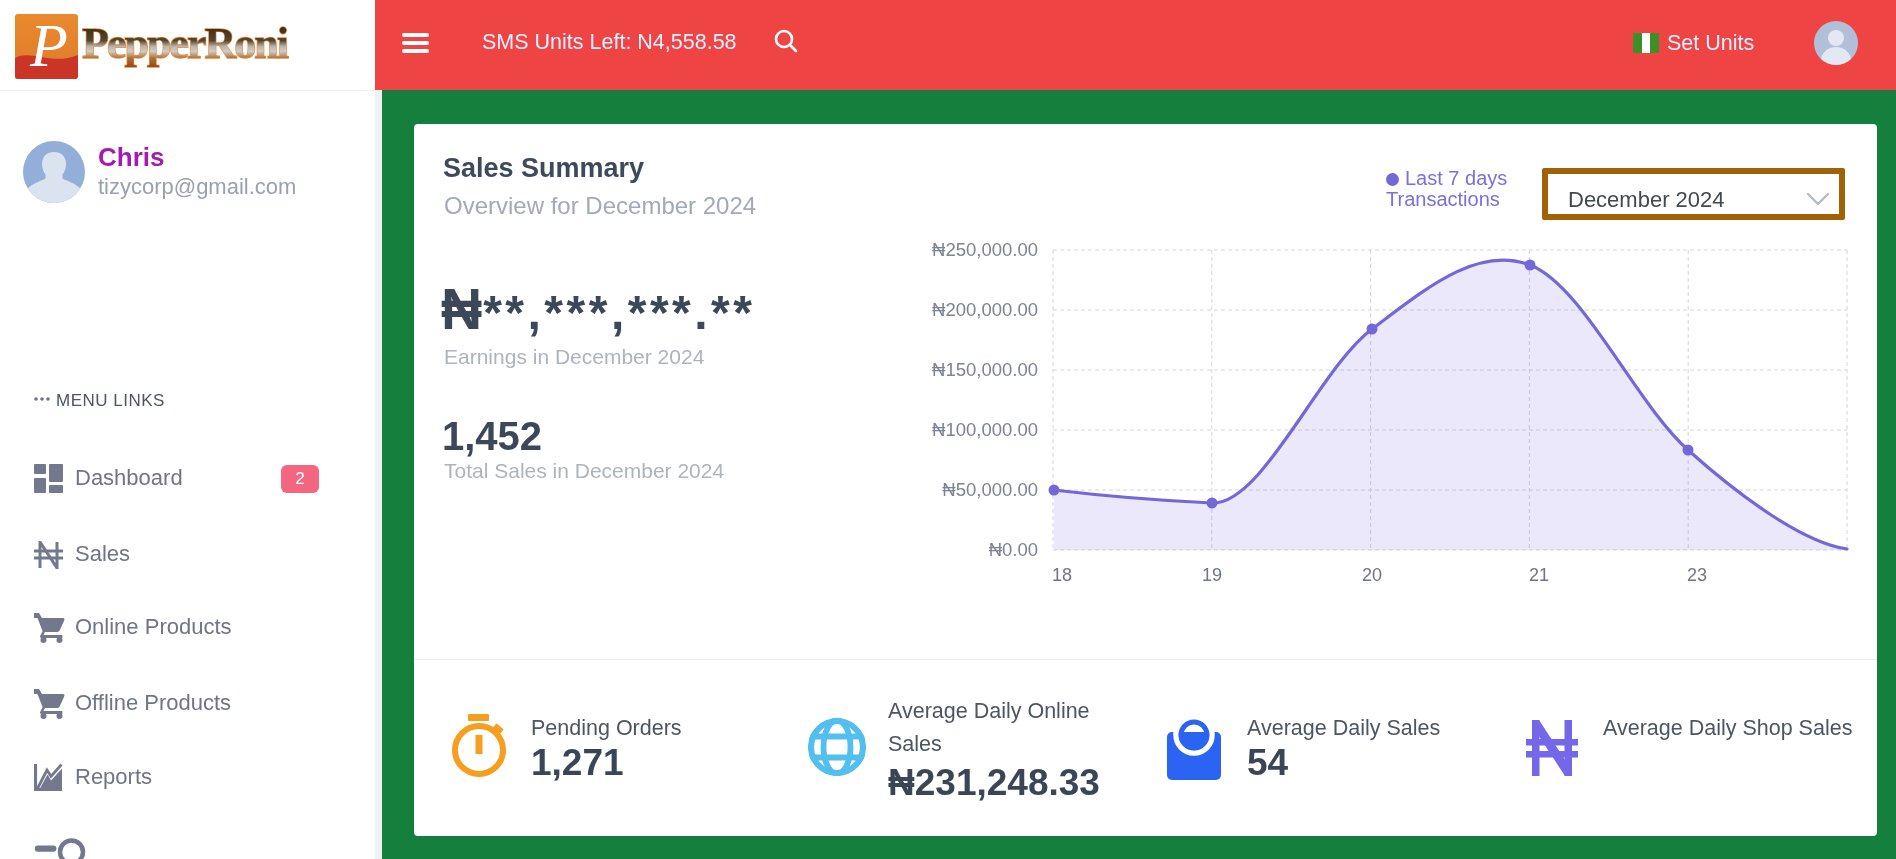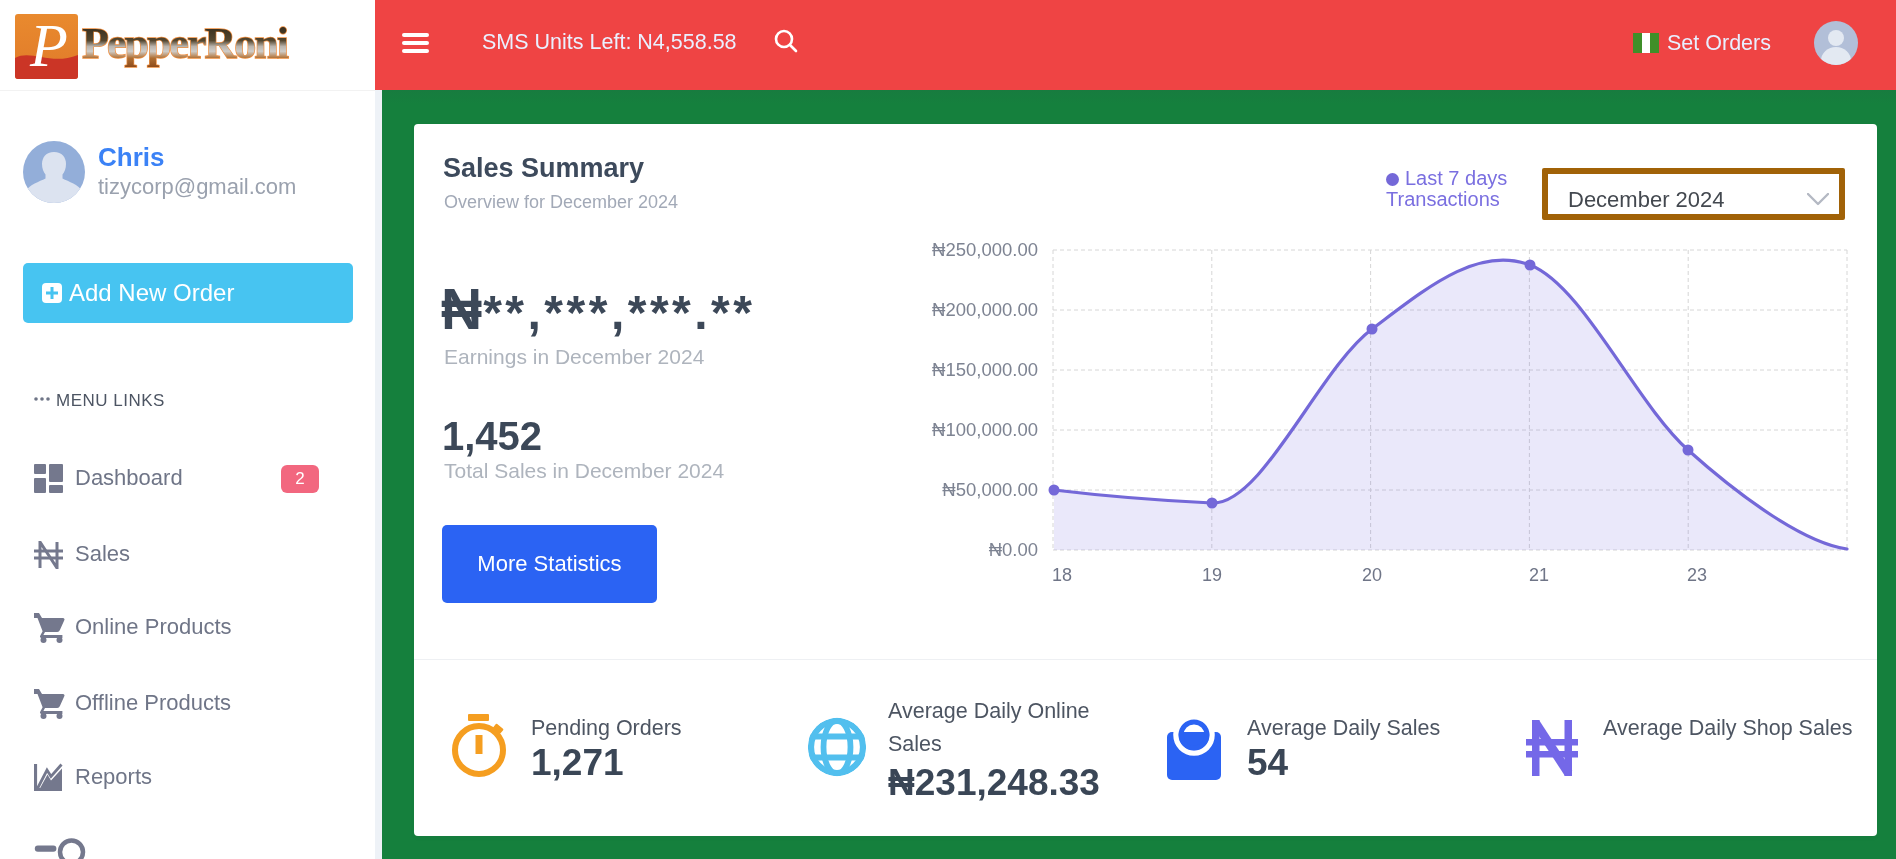--- a/index.html
+++ b/index.html
@@ -14,41 +14,41 @@
   .bar { position:absolute; width:27px; height:4px; background:#fff; border-radius:2px; }
   #sms { position:absolute; left:107px; top:30px; font-size:21.5px; color:#eaf0ff; }
   #setbranch { position:absolute; left:1292px; top:31px; font-size:21.5px; color:#e8efff; }
   
   #content { position:absolute; left:382px; top:90px; width:1668px; height:769px; background:#15803d; }
   #content:before { content:""; position:absolute; left:0; top:0; width:100%; height:14px;
     background:linear-gradient(to bottom, rgba(60,70,90,0.07), rgba(60,70,90,0)); }
   #card { position:absolute; left:32px; top:34px; width:1463px; height:712px; background:#fff;
           border-radius:4px; box-shadow:0 2px 4px rgba(50,58,70,.06); }
   .h1 { position:absolute; left:29px; top:29px; font-size:27px; font-weight:bold; color:#3d4a5c; }
-  .sub { position:absolute; left:30px; top:68px; font-size:18px; color:#a2a9b7; }
+  .sub { position:absolute; left:30px; top:68px; font-size:24px; color:#a2a9b7; }
   #masked { position:absolute; left:27px; top:152px; font-size:48px; font-weight:bold; color:#3c4858;
             letter-spacing:3.5px; white-space:nowrap; }
   #masked .nbig { font-size:57px; letter-spacing:0; margin-right:1px; }
   #earnlbl { position:absolute; left:30px; top:221px; font-size:21px; color:#aeb4bd; }
   #totnum { position:absolute; left:28px; top:290px; font-size:40px; font-weight:bold; color:#3c4858; }
   #totlbl { position:absolute; left:30px; top:335px; font-size:21px; color:#aeb4bd; }
   #morebtn { position:absolute; left:28px; top:401px; width:215px; height:78px; background:#2b63f3;
              border-radius:5px; color:#fff; font-size:22px; text-align:center; line-height:78px; }
   #legend { position:absolute; left:972px; top:44px; width:130px; font-size:20px; color:#7a6fe0; line-height:21px; }
   #legend .dot { display:inline-block; width:13px; height:13px; border-radius:50%; background:#7468d8;
                  margin-right:6px; vertical-align:-1px; }
   #seldate { position:absolute; left:1128px; top:44px; width:303px; height:52px; background:#fff;
              border:6px solid #a16207; border-radius:2px; }
   #seldate .txt { position:absolute; left:20px; top:13px; font-size:22px; color:#43484f; }
   #divider { position:absolute; left:0px; top:535px; width:1463px; height:1px; background:#eef0f3; }
   
   .stitle { position:absolute; font-size:21.5px; color:#4d5562; }
   .sval { position:absolute; font-size:37px; font-weight:bold; color:#3a4656; }
   
-  #uname { position:absolute; left:98px; top:142px; font-size:26px; font-weight:bold; color:#3b82f6; }
+  #uname { position:absolute; left:98px; top:142px; font-size:26px; font-weight:bold; color:#a21caf; }
   #uemail { position:absolute; left:98px; top:174px; font-size:22px; color:#9aa1ae; }
   #addbtn { position:absolute; left:23px; top:263px; width:330px; height:60px; background:#47c4f1;
             border-radius:5px; color:#fff; font-size:24px; line-height:60px; }
   #menulabel { position:absolute; left:56px; top:391px; font-size:17px; color:#4d5563; letter-spacing:0.5px; }
   .mitem { position:absolute; left:75px; font-size:22px; color:#6f7587; }
   .micon { position:absolute; left:34px; }
   #badge2 { position:absolute; left:281px; top:465px; width:38px; height:28px; background:#f2677f;
             border-radius:6px; color:#fff; font-size:17px; text-align:center; line-height:28px; }
 </style>
 </head>
@@ -61,21 +61,21 @@
   <div id="sms">SMS Units Left: N4,558.58</div>
   <svg class="abs" style="left:398px; top:28px;" width="26" height="26" viewBox="0 0 26 26">
     <circle cx="11" cy="11" r="8" fill="none" stroke="#fff" stroke-width="2.6"></circle>
     <line x1="17" y1="17" x2="23" y2="23" stroke="#fff" stroke-width="2.6" stroke-linecap="round"></line>
   </svg>
   <svg class="abs" style="left:1258px; top:33px;" width="26" height="20" viewBox="0 0 26 20">
     <rect x="0" y="0" width="9" height="20" fill="#3f8f29"></rect>
     <rect x="9" y="0" width="8" height="20" fill="#fff"></rect>
     <rect x="17" y="0" width="9" height="20" fill="#3f8f29"></rect>
   </svg>
-  <div id="setbranch">Set Orders</div>
+  <div id="setbranch">Set Units</div>
   <svg class="abs" style="left:1439px; top:21px;" width="44" height="44" viewBox="0 0 44 44">
     <defs>
         <clipPath id="hc">
           <circle cx="22" cy="22" r="22"></circle>
         </clipPath>
       </defs>
     <circle cx="22" cy="22" r="22" fill="#b2bfd8"></circle>
     <g clip-path="url(#hc)" fill="#e3e9f2">
       <circle cx="22" cy="17" r="8"></circle>
       <ellipse cx="22" cy="40" rx="15" ry="14"></ellipse>
@@ -118,28 +118,20 @@
         </clipPath>
       </defs>
     <circle cx="31" cy="31" r="31" fill="#93aed9"></circle>
     <g clip-path="url(#sc)" fill="#dce3f0">
       <path d="M31 11 c8 0 12 5.5 12 12 c0 4.5 -1.5 8 -3.5 10.5 l0 4 c6 3 16.5 6.5 19 12 l0 13 l-55 0 l0 -13 c2.5 -5.5 13 -9 19 -12 l0 -4 c-2 -2.5 -3.5 -6 -3.5 -10.5 c0 -6.5 4 -12 12 -12 Z"></path>
     </g>
   </svg>
   <div id="uname">Chris</div>
   <div id="uemail">tizycorp@gmail.com</div>
 
-  <div id="addbtn">
-    <svg style="position:absolute; left:19px; top:20px;" width="20" height="20" viewBox="0 0 20 20">
-      <rect x="0" y="0" width="20" height="20" rx="4" fill="#fff"></rect>
-      <rect x="8.5" y="4" width="3" height="12" fill="#47c4f1"></rect>
-      <rect x="4" y="8.5" width="12" height="3" fill="#47c4f1"></rect>
-    </svg>
-    <span style="margin-left:46px;">Add New Order</span>
-  </div>
 
   <svg class="abs" style="left:34px; top:396px;" width="16" height="6" viewBox="0 0 16 6">
     <circle cx="2" cy="3" r="1.8" fill="#6f7587"></circle>
       <circle cx="8" cy="3" r="1.8" fill="#6f7587"></circle>
     <circle cx="14" cy="3" r="1.8" fill="#6f7587"></circle>
   </svg>
   <div id="menulabel">MENU LINKS</div>
 
   
   <svg class="micon" style="top:464px;" width="29" height="29" viewBox="0 0 29 29" fill="#74788d">
@@ -194,21 +186,20 @@
 </div>
 
 <div id="content">
   <div id="card">
     <div class="h1">Sales Summary</div>
     <div class="sub">Overview for December 2024</div>
     <div id="masked"><span class="nbig">₦</span>**,***,***.**</div>
     <div id="earnlbl">Earnings in December 2024</div>
     <div id="totnum">1,452</div>
     <div id="totlbl">Total Sales in December 2024</div>
-    <div id="morebtn">More Statistics</div>
 
     <div id="legend"><span class="dot"></span>Last 7 days Transactions</div>
     <div id="seldate">
       <div class="txt">December 2024</div>
       <svg style="position:absolute; right:10px; top:19px;" width="22" height="13" viewBox="0 0 22 13">
         <path d="M1 1 L11 11 L21 1" stroke="#b4b9c3" stroke-width="2.4" fill="none" stroke-linecap="round" stroke-linejoin="round"></path>
       </svg>
     </div>
 
     <svg class="abs" style="left:0; top:0;" width="1463" height="535" viewBox="0 0 1463 535">

